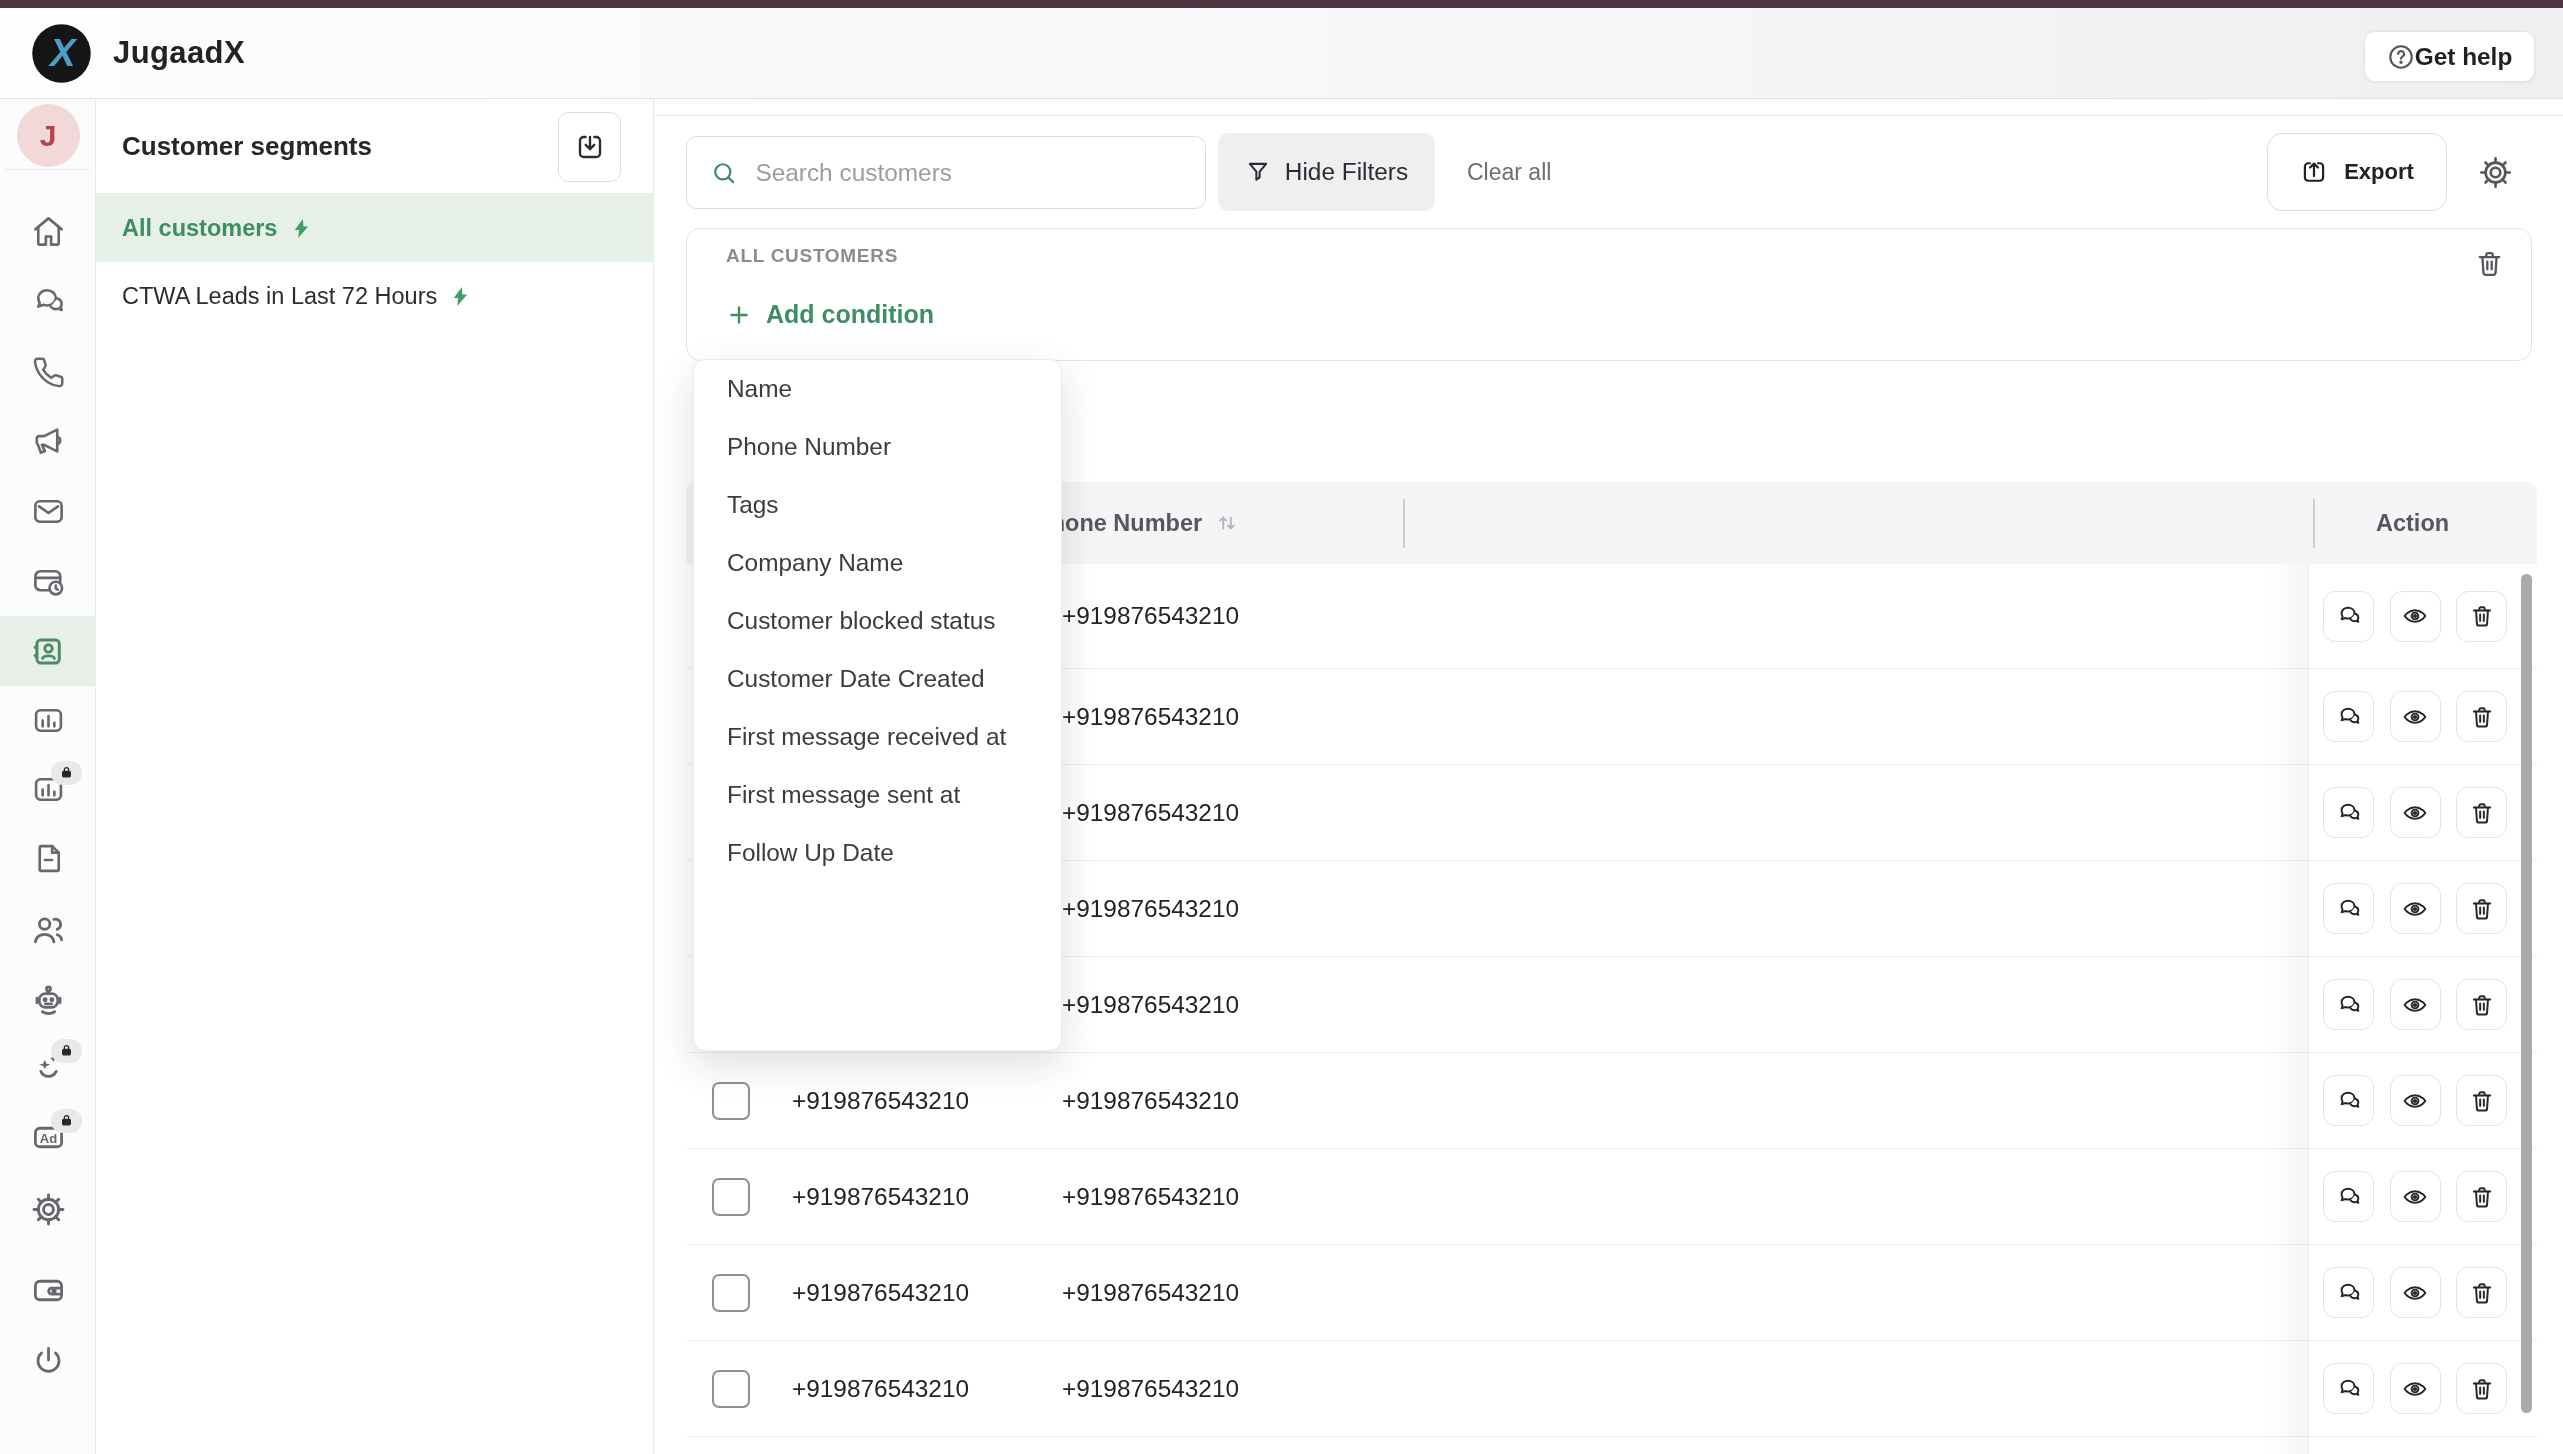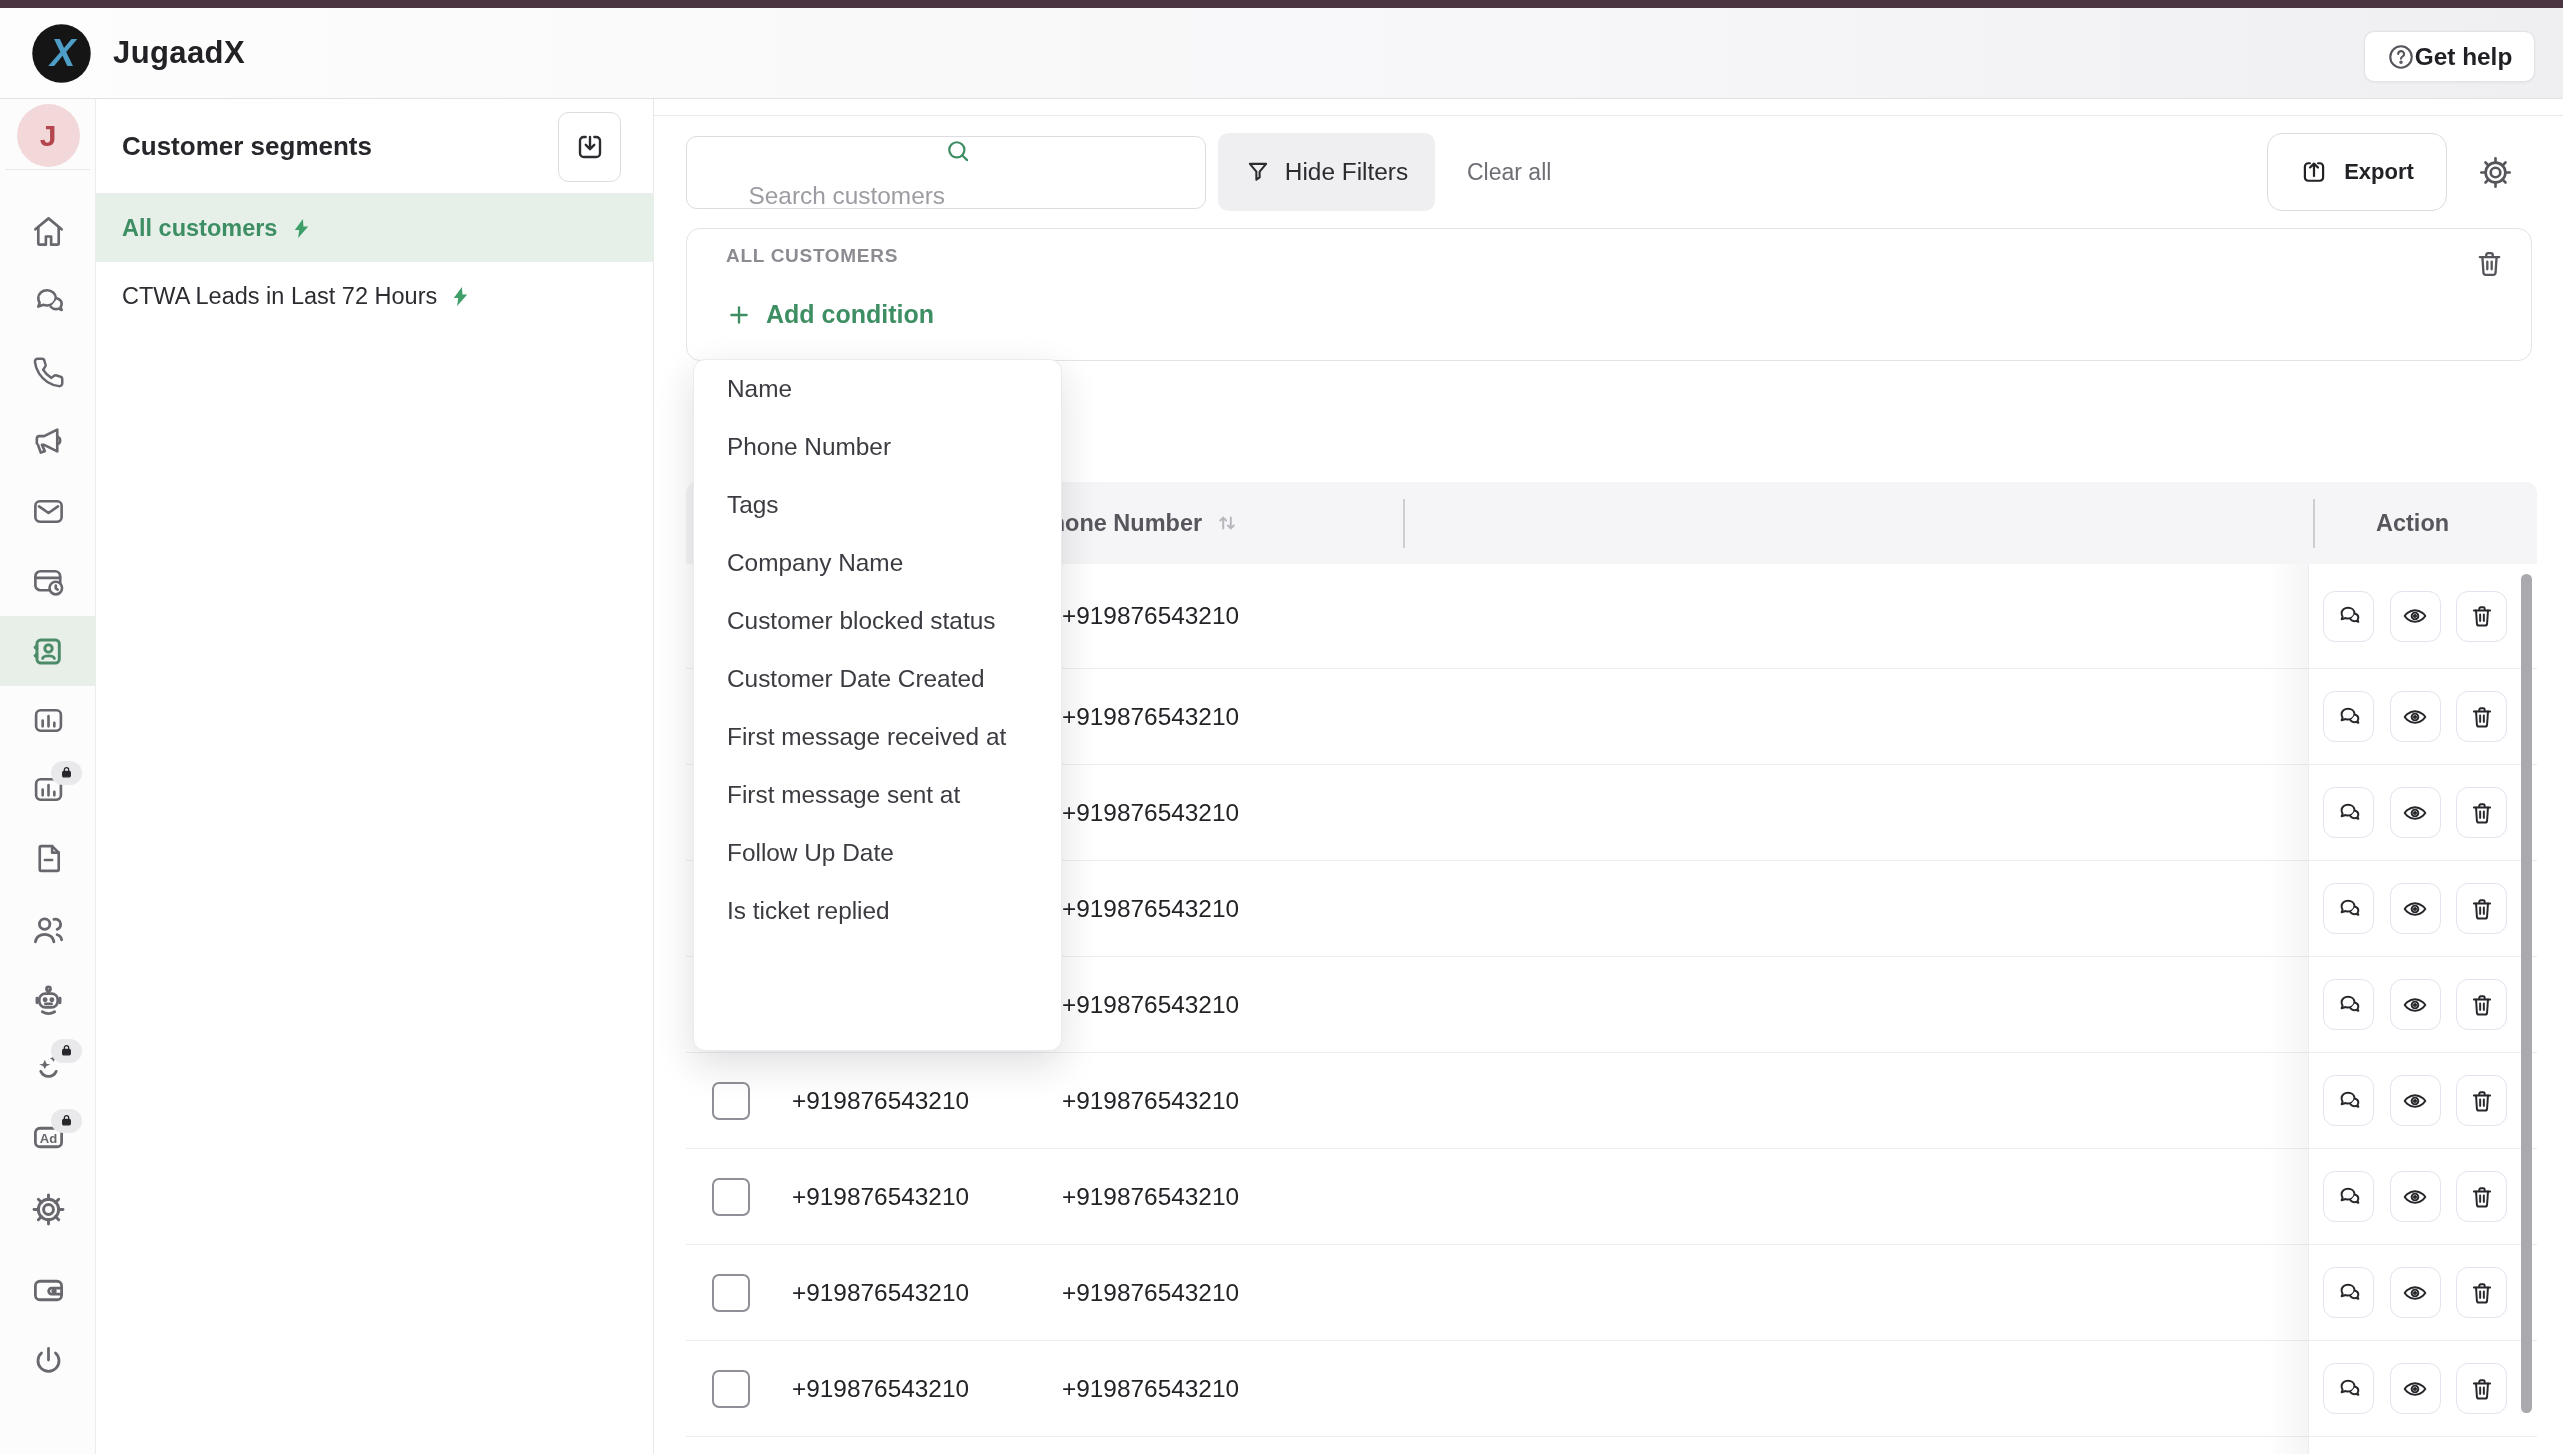--- a/index.html
+++ b/index.html
@@ -48,21 +48,21 @@
     gap:12.2px; padding-left:26px; font-size:23.5px; cursor:pointer; color:#2c2c31; font-weight:500; }
   .segment-item.active { background:#e7efe9; color:#3e8e63; font-weight:bold; }
   .bolt { color:#3f9f68; }
 
   
   #subline { left:654px; top:99px; width:1909px; height:17.4px; background:#fff;
     border-bottom:0.9px solid #e9e8ec; }
   #main { left:654px; top:116px; width:1909px; height:1338px; background:#fff; }
 
   #search-box { left:32px; top:20px; width:520px; height:73px; border:0.9px solid #dcdbe1;
-    border-radius:10.5px; display:flex; align-items:center; gap:17.4px; padding-left:23px; background:#fff;flex-direction:column; }
+    border-radius:10.5px; display:flex; align-items:center; gap:17.4px; padding-left:23px; background:#fff; }
   #search-input { border:none; outline:none; font-size:24.4px; color:#232327; width:418px;
     font-family:"Liberation Sans",sans-serif; background:transparent; }
   #search-input::placeholder { color:#9c9ca3; }
   #hide-filters-btn { left:564px; top:17.4px; width:217px; height:78px; background:#efeef1;
     border-radius:10.5px; display:flex; align-items:center; justify-content:center; gap:14px;
     font-size:24.4px; font-weight:400; color:#2b2b30; cursor:pointer; }
   #clear-all { left:813px; top:17.4px; height:78px; display:flex; align-items:center;
     font-size:23px; color:#6e6e74; cursor:pointer; }
   #export-btn { left:1613px; top:17.4px; width:180px; height:78px; background:#fff;
     border:0.9px solid #dcdbe1; border-radius:15px; display:flex; align-items:center;
@@ -671,18 +671,17 @@
   <div class="dd-option">Customer blocked status</div>
 
   <div class="dd-option">Customer Date Created</div>
 
   <div class="dd-option">First message received at</div>
 
   <div class="dd-option">First message sent at</div>
 
   <div class="dd-option">Follow Up Date</div>
 
-  <div class="dd-option">Is ticket replied</div>
 
 </div>
   </div>
 </div>
 
 
 </body></html>

